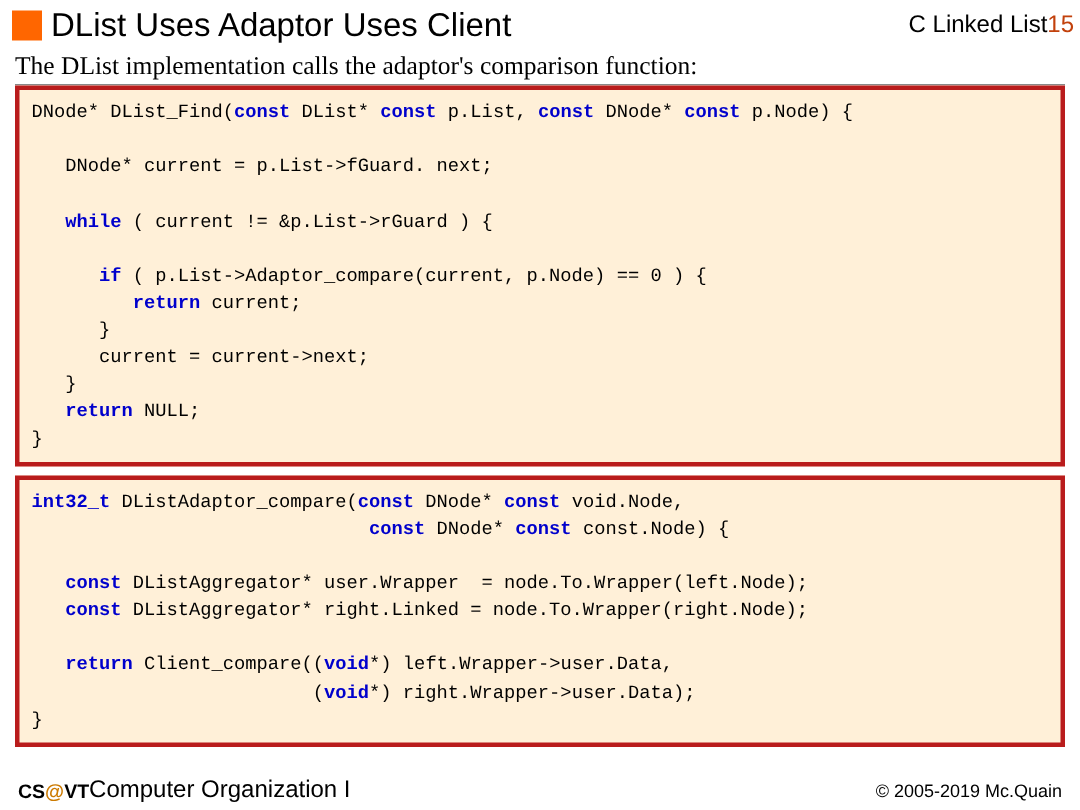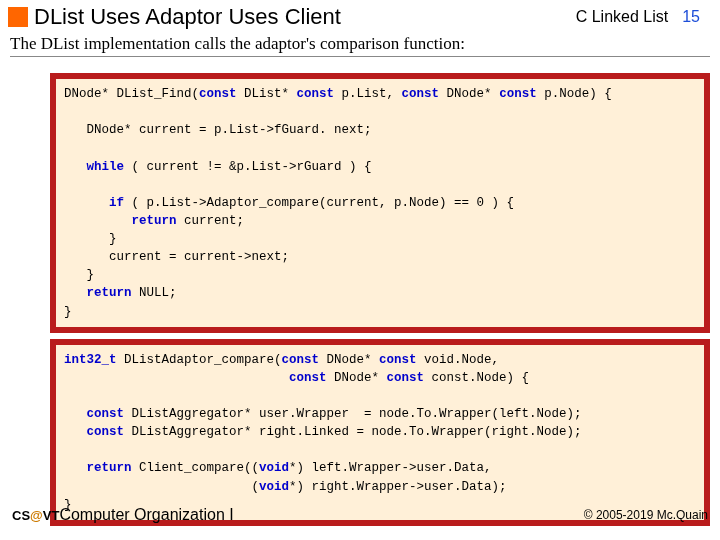--- a/index.html
+++ b/index.html
@@ -7,73 +7,71 @@
     width: 720px;
     height: 540px;
     font-family: "Times New Roman", serif;
     background: #fff;
     position: relative;
     overflow: hidden;
   }
   .header {
     display: flex;
     align-items: center;
-    padding: 4px 20px 2px 8px;
+    padding: 4px 4px 2px 8px;
   }
   .orange-box {
     width: 20px;
     height: 20px;
     background: #ff6600;
     margin-right: 6px;
     flex-shrink: 0;
   }
   .title {
     font-size: 22px;
     font-weight: normal;
     flex: 1;
     color: #000;
     font-family: Arial, sans-serif;
   }
   .subtitle {
     font-size: 16px;
     font-family: Arial, sans-serif;
     color: #000;
-    margin-right: 14px;
   }
   .pagenum {
     font-size: 16px;
     font-family: Arial, sans-serif;
-    color: #1d4ed8;
+    color: #c2410c;
   }
   .content {
     padding: 2px 10px 0 10px;
   }
   .intro {
     font-size: 17px;
     font-family: "Times New Roman", serif;
     border-bottom: 1px solid #888;
     padding-bottom: 2px;
-    margin-bottom: 16px;
+    margin-bottom: 0;
   }
   .codebox {
     background: #fff0d8;
-    border: 6px solid #b91c1c;
+    border: 3px solid #b91c1c;
     padding: 6px 8px;
     font-family: "Courier New", monospace;
     font-size: 12.5px;
     line-height: 1.45;
     white-space: pre;
     color: #000;
     margin-bottom: 6px;
-    margin-left: 40px;
   }
   .kw { color: #0000cc; font-weight: bold; }
   .footer {
     position: absolute;
-    bottom: 16px;
+    bottom: 4px;
     left: 0;
     width: 720px;
     display: flex;
     align-items: center;
     padding: 0 12px;
     font-family: Arial, sans-serif;
   }
   .footer-left {
     font-size: 13px;
     font-weight: bold;

